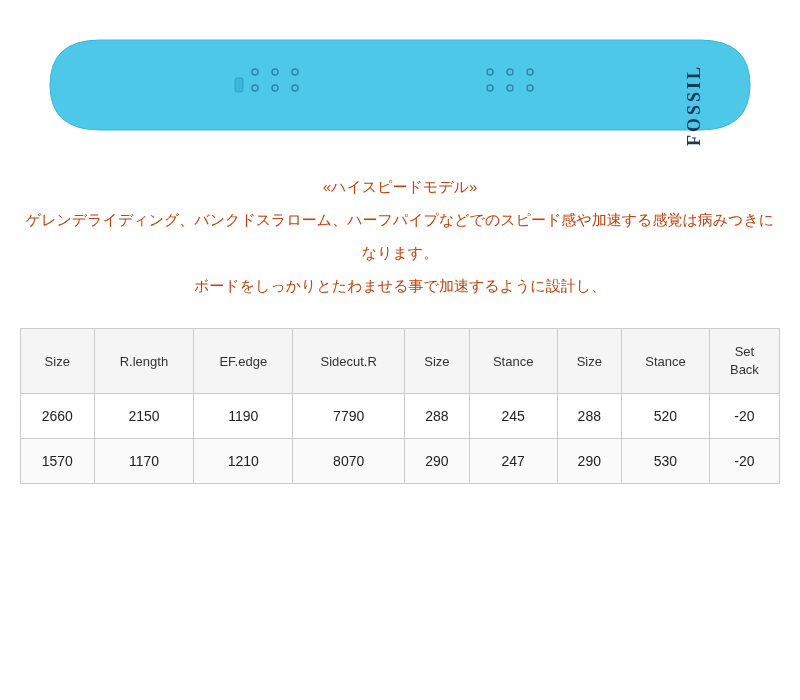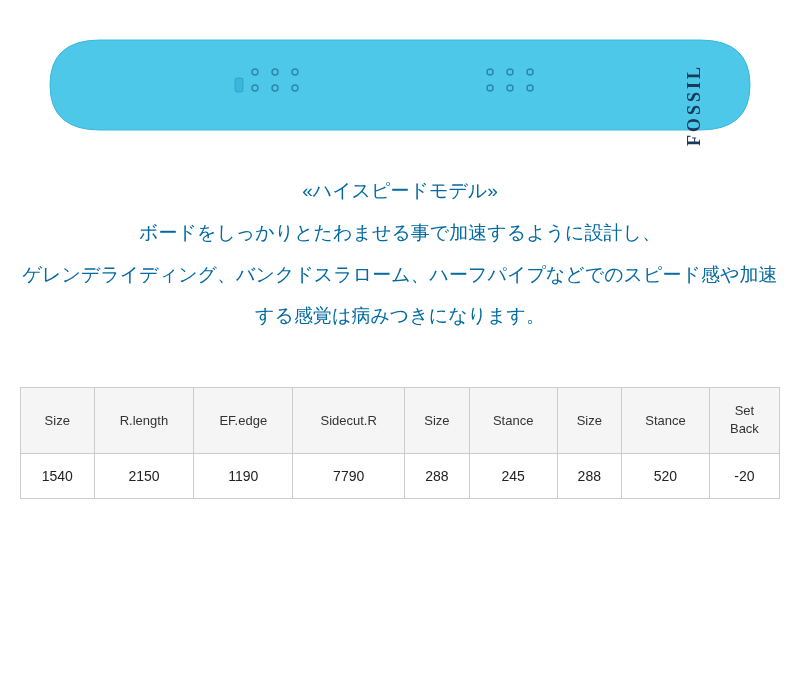--- a/index.html
+++ b/index.html
@@ -26,22 +26,22 @@
       position: relative;
     }
 
     .description-section {
       padding: 10px 20px;
       text-align: center;
       line-height: 2.2;
     }
 
     .description-section p {
-      font-size: 19px;
-      color: #0369a1;
+      font-size: 15px;
+      color: #c2410c;
     }
 
     .highlight {
       font-size: 14px;
       color: #333;
     }
 
     .condition-label {
       font-size: 14px;
       color: #333;
@@ -55,21 +55,20 @@
 
     .table-section {
       padding: 16px 20px 20px;
     }
 
     table {
       width: 100%;
       border-collapse: collapse;
       border: 1px solid #ccc;
       font-size: 14px;
-      margin-top: 24px;
     }
 
     thead tr {
       background: #f5f5f5;
     }
 
     th, td {
       border: 1px solid #ccc;
       text-align: center;
       padding: 14px 8px;
@@ -119,46 +118,57 @@
 
       <rect x="195" y="58" width="8" height="14" rx="2" fill="#3ab8db" stroke="#2a8aab" stroke-width="0.5"></rect>
 
       <text transform="translate(660, 85) rotate(-90)" font-family="serif" font-size="18" font-weight="bold" letter-spacing="3" fill="#1a3a5c" text-anchor="middle">FOSSIL</text>
     </svg>
   </div>
 </div>
 
 <div class="description-section">
   <p class="highlight">«ハイスピードモデル»</p>
+  <p>ゲレンデライディング、バンクドスラローム、ハーフパイプなどでのスピード感や加速する感覚は病みつきになります。</p>
   <p>ボードをしっかりとたわませる事で加速するように設計し、</p>
-  <p>ゲレンデライディング、バンクドスラローム、ハーフパイプなどでのスピード感や加速する感覚は病みつきになります。</p>
 </div>
 
 <div class="table-section">
   <table>
     <thead>
       <tr>
         <th>Size</th>
         <th>R.length</th>
         <th>EF.edge</th>
         <th>Sidecut.R</th>
         <th>Size</th>
         <th>Stance</th>
         <th>Size</th>
         <th>Stance</th>
         <th class="stance-header">Set<br>Back</th>
       </tr>
     </thead>
     <tbody id="table-body">
     <tr>
-          <td>1540</td>
+          <td>2660</td>
           <td>2150</td>
           <td>1190</td>
           <td>7790</td>
           <td>288</td>
           <td>245</td>
           <td>288</td>
           <td>520</td>
           <td>-20</td>
         </tr>
+        <tr>
+          <td>1570</td>
+          <td>1170</td>
+          <td>1210</td>
+          <td>8070</td>
+          <td>290</td>
+          <td>247</td>
+          <td>290</td>
+          <td>530</td>
+          <td>-20</td>
+        </tr>
       </tbody>
   </table>
 </div>
 
 </body></html>

